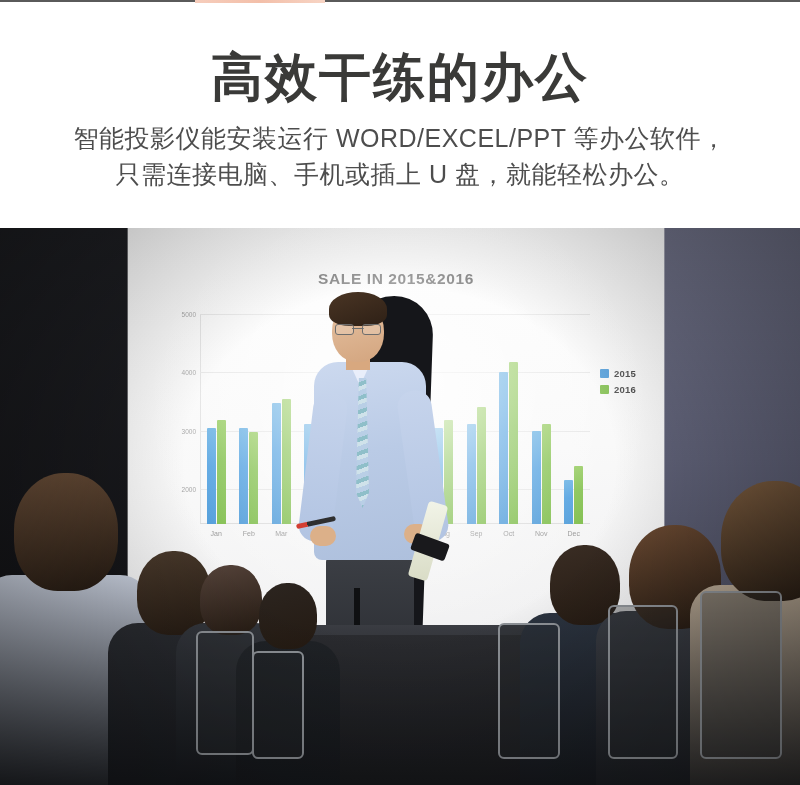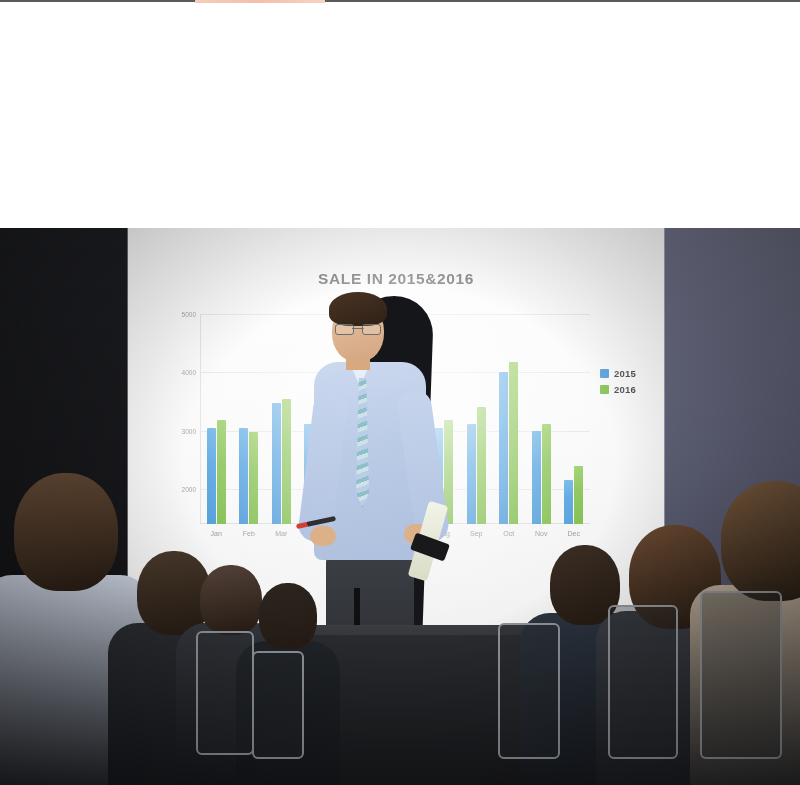--- a/index.html
+++ b/index.html
@@ -177,20 +177,27 @@
   }
 </style>
 </head>
 <body>
 
 <div id="page">
 
   <div class="top-rule"></div>
   <div class="top-rule-accent"></div>
 
+  <div class="header">
+    <h1 class="headline">高效干练的办公</h1>
+    <div class="sub">
+      <div>智能投影仪能安装运行 WORD/EXCEL/PPT 等办公软件，</div>
+      <div>只需连接电脑、手机或插上 U 盘，就能轻松办公。</div>
+    </div>
+  </div>
 
   <div class="photo">
 
     <div class="wall-left"></div>
     <div class="wall-right"></div>
 
     <div class="screen">
       <div class="slide">
 
         <div class="chart-title">SALE IN 2015&amp;2016</div>

